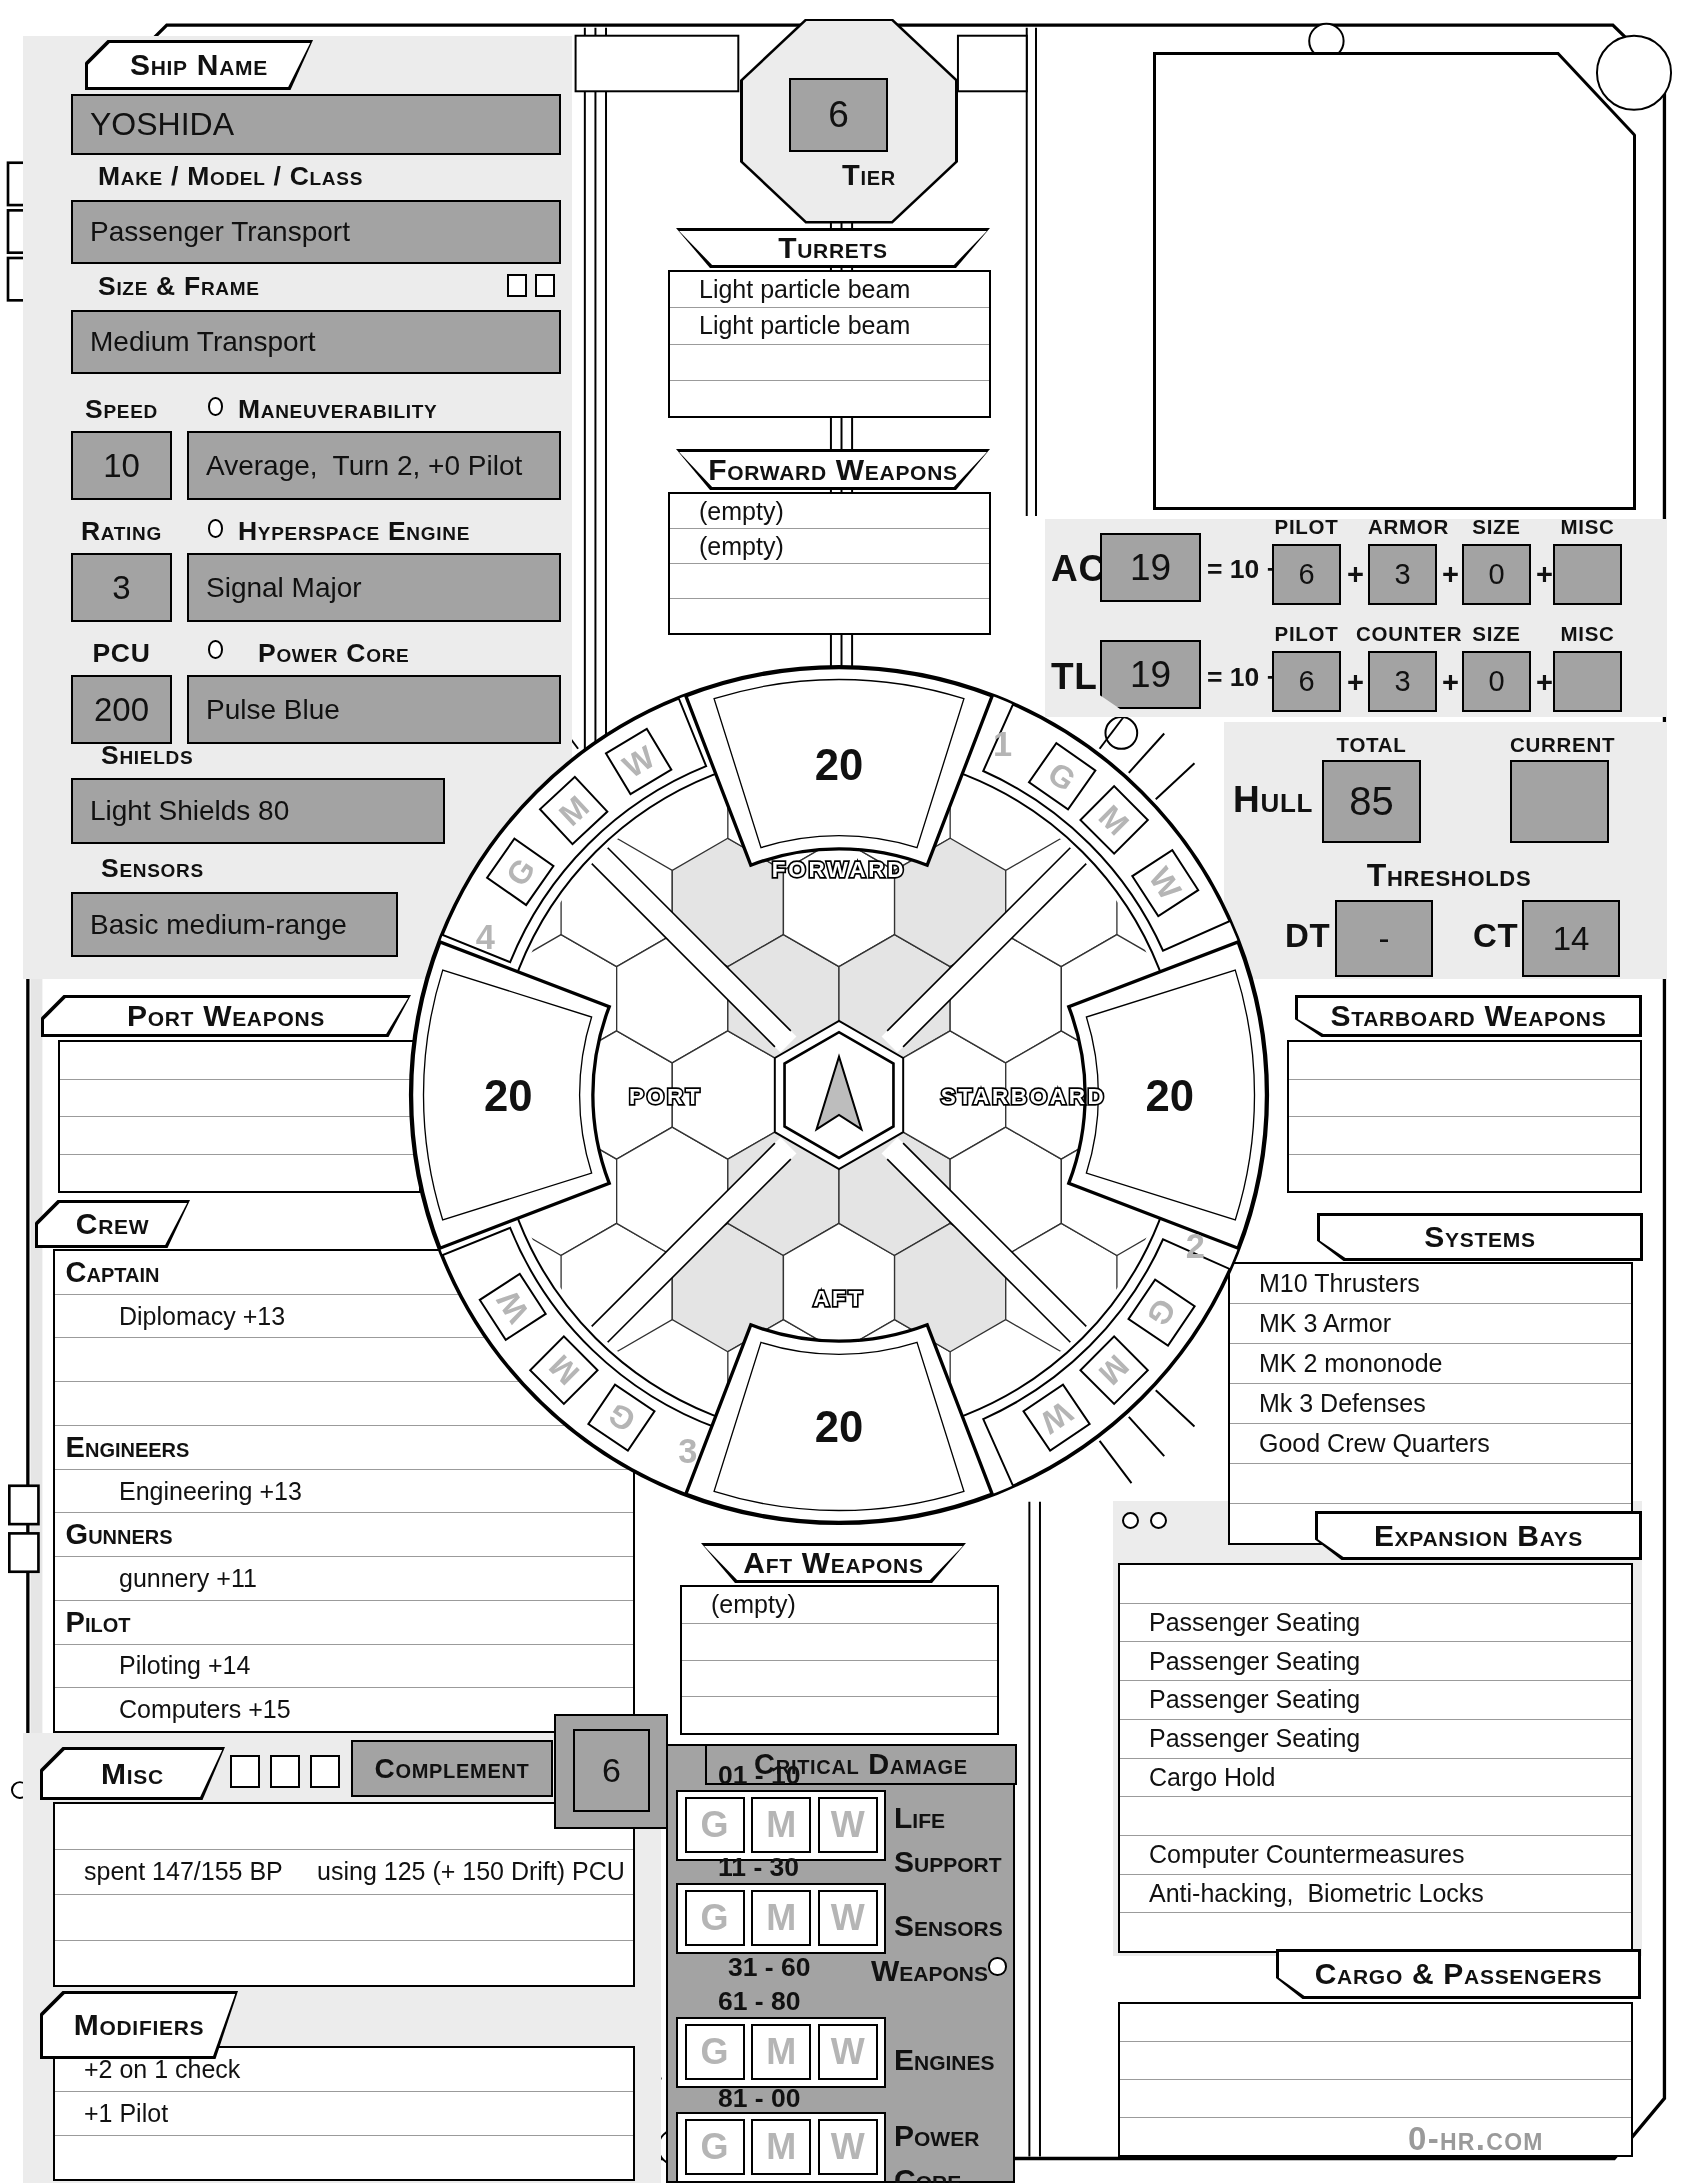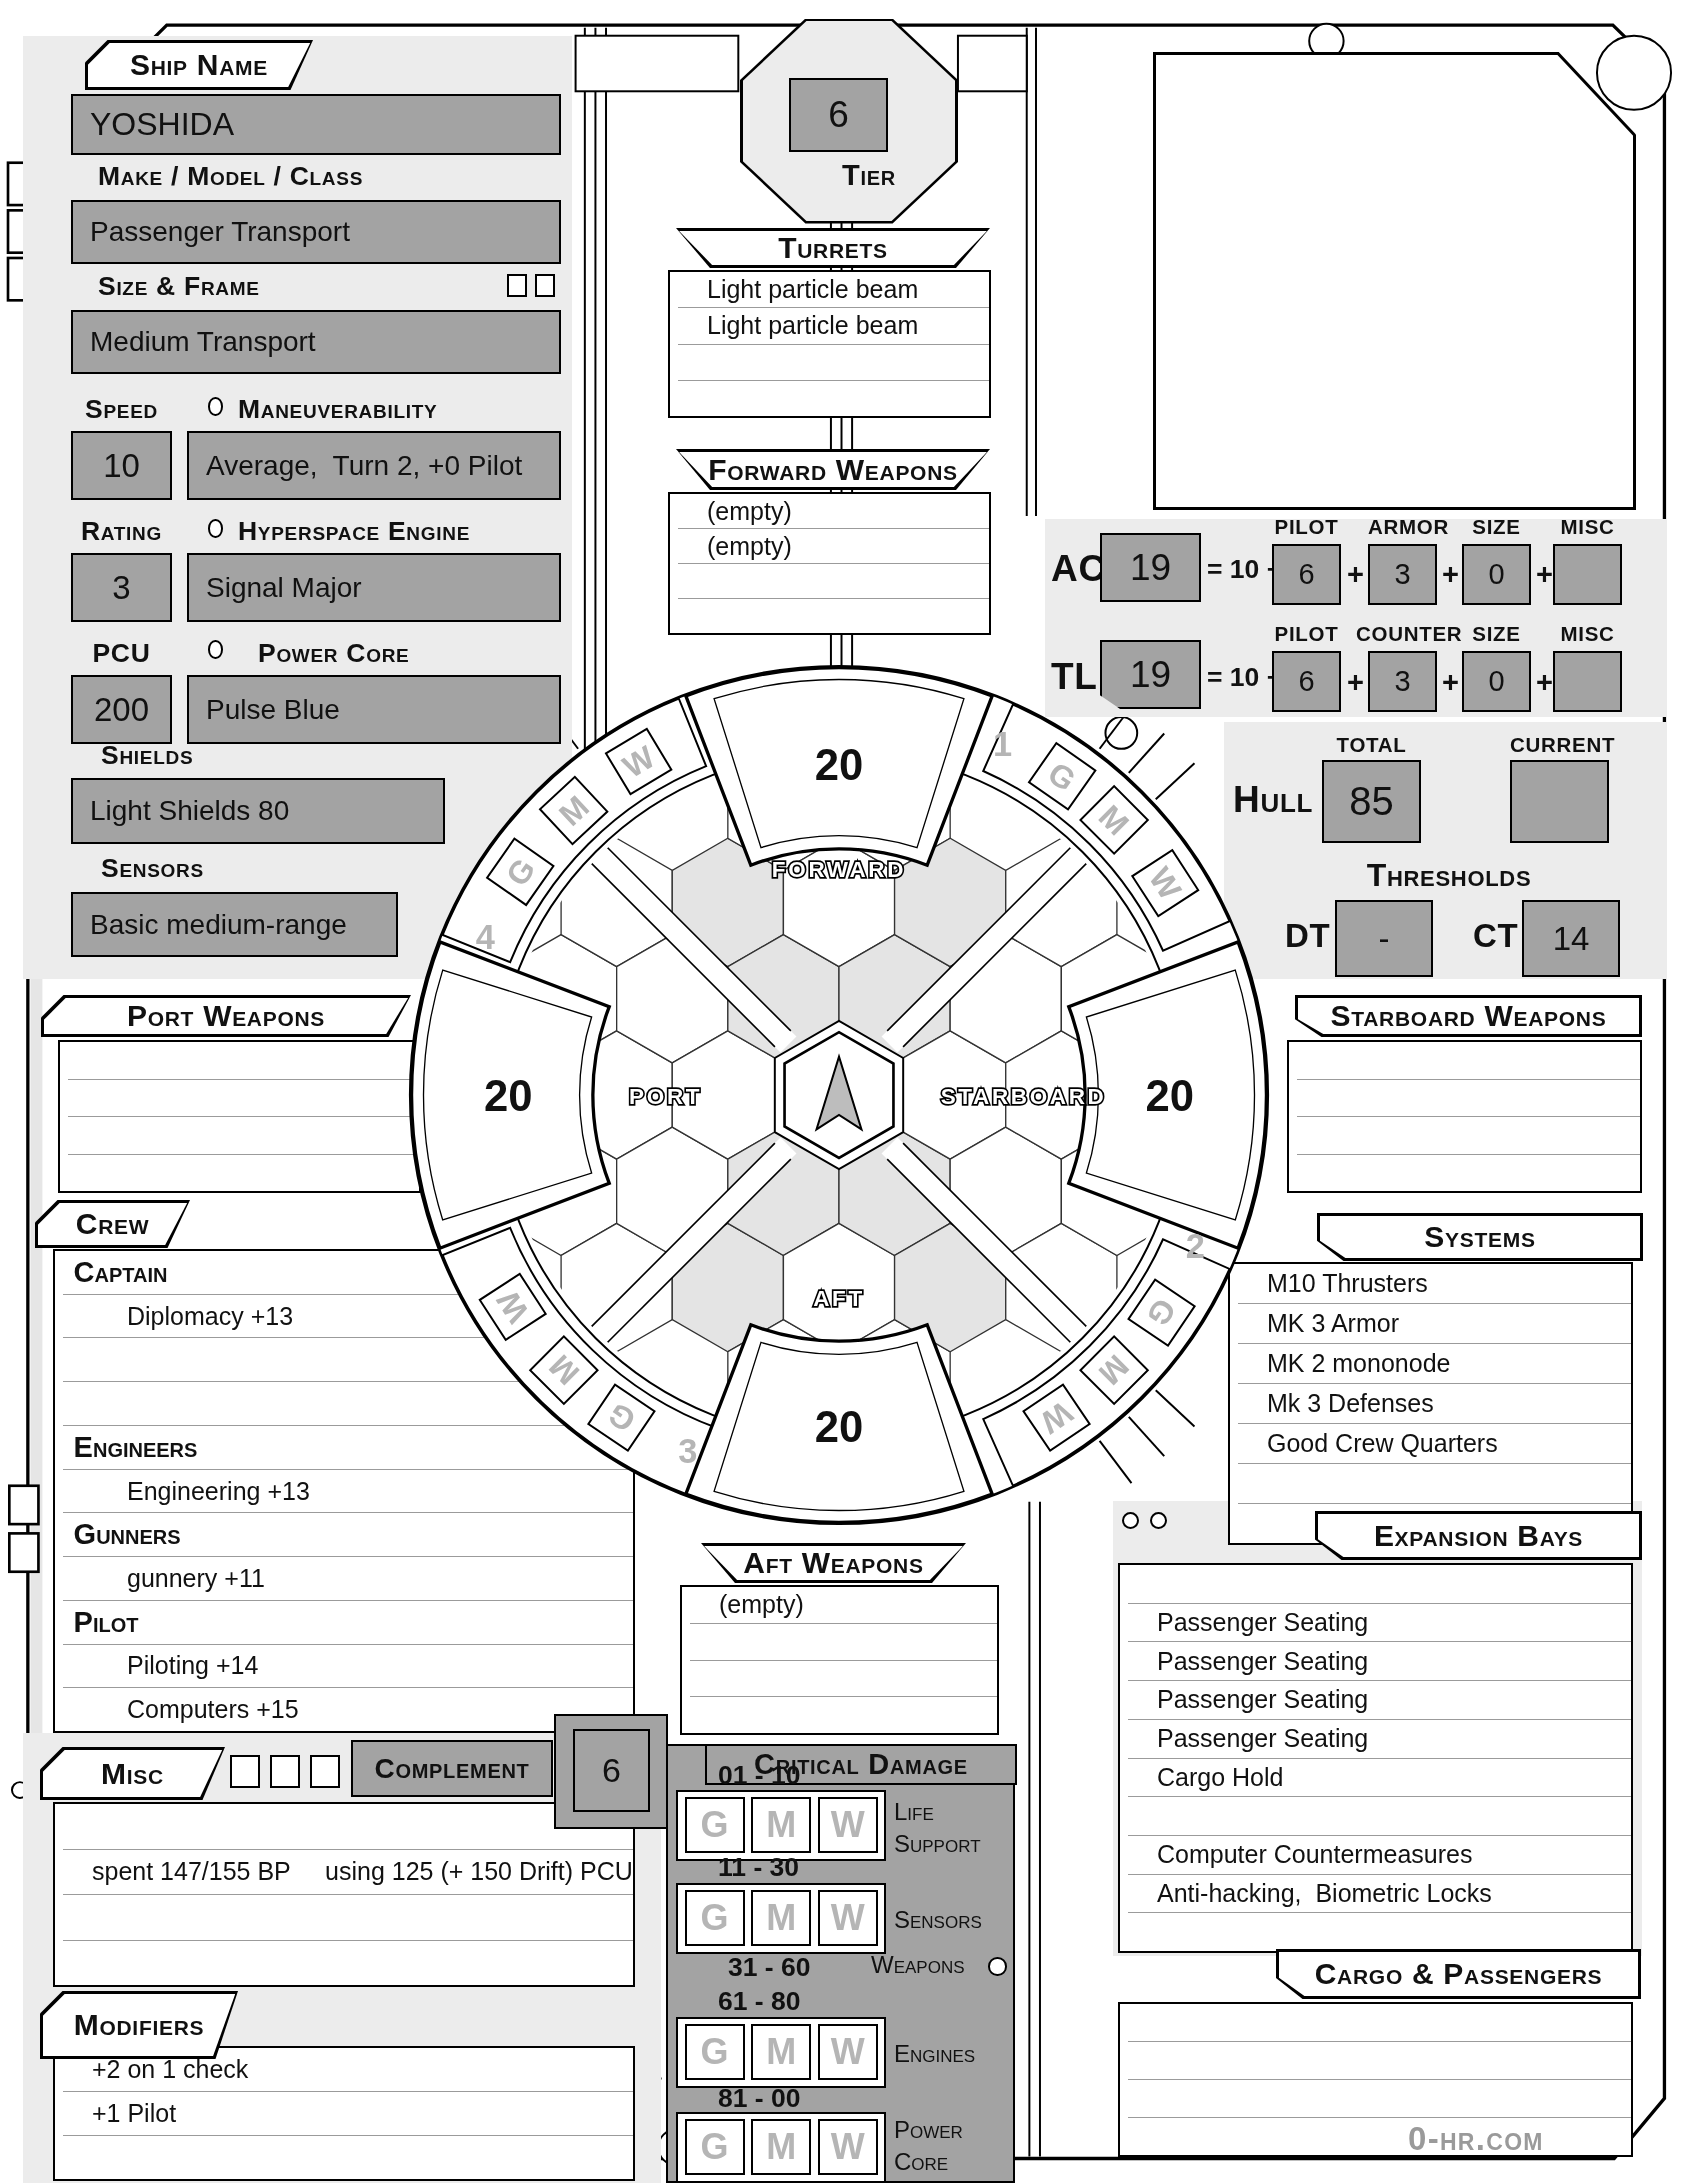--- a/index.html
+++ b/index.html
@@ -13,36 +13,36 @@
   .num{justify-content:center;padding-left:0;font-size:33px;}
   
   .tab{position:absolute;background:#000;}
   .tab>.ti{position:absolute;inset:2.6px;background:#fff;display:flex;align-items:center;justify-content:center;
            font-variant:small-caps;font-weight:bold;font-size:30px;letter-spacing:0.7px;}
   .tab-l,.tab-l>.ti{clip-path:polygon(22.5px 0,100% 0,calc(100% - 22.5px) 100%,0 100%,0 22.5px);}
   .tab-r,.tab-r>.ti{clip-path:polygon(0 0,100% 0,100% 100%,26.5px 100%,0 58%);}
   .tab-c,.tab-c>.ti{clip-path:polygon(0 0,100% 0,calc(100% - 34px) 100%,34px 100%);}
   
   .rows{position:absolute;box-sizing:border-box;background:#fff;border:2px solid #000;
-        display:flex;flex-direction:column;padding-left:8px;}
+        display:flex;flex-direction:column;}
   .rows .row{flex:1;border-bottom:1.3px solid #9b9b9b;display:flex;align-items:center;
              padding-left:29px;font-size:25px;white-space:pre;overflow:hidden;}
   .rows .row:last-child{border-bottom:none;}
   .rows .crew-role{font-variant:small-caps;font-weight:bold;font-size:29px;padding-left:10.6px;}
   .rows .crew-skill{padding-left:64px;}
   .chk{position:absolute;box-sizing:border-box;background:#fff;border:2.6px solid #000;}
   .bullet{position:absolute;box-sizing:border-box;width:14.6px;height:18.5px;border:2px solid #000;
           border-radius:50%;background:#fff;}
   .term-lbl{position:absolute;font-weight:bold;font-size:20.5px;text-align:center;letter-spacing:0.7px;}
   .plus{position:absolute;font-size:29px;font-weight:bold;}
   .gmw-wrap{position:absolute;display:inline-flex;gap:6.6px;background:#fff;border:2px solid #000;
             padding:5.3px 6.6px;}
   .gmw{width:56px;height:52px;border:2.6px solid #000;background:#fff;display:flex;align-items:center;
        justify-content:center;font-weight:bold;font-size:36px;color:#b5b5b5;}
-  .crit-sys{position:absolute;font-variant:small-caps;font-weight:normal;font-size:24px;line-height:32px;}
+  .crit-sys{position:absolute;font-variant:small-caps;font-weight:bold;font-size:30px;line-height:44px;}
   .range{position:absolute;font-size:26.5px;font-weight:bold;}
   .circ{position:absolute;box-sizing:border-box;border:2px solid #000;border-radius:50%;background:#fff;}
   .footer{position:absolute;font-variant:small-caps;font-size:33px;letter-spacing:1.3px;color:#9a9a9a;font-weight:bold;}
   svg{position:absolute;}
   .cut-tr{clip-path:polygon(0 0,84% 0,100% 18%,100% 100%,0 100%);}
 </style>
 </head>
 <body>
 
 <svg class="abs" width="1687" height="2183" style="left:0;top:0;z-index:0" viewBox="0 0 2550 3300">

